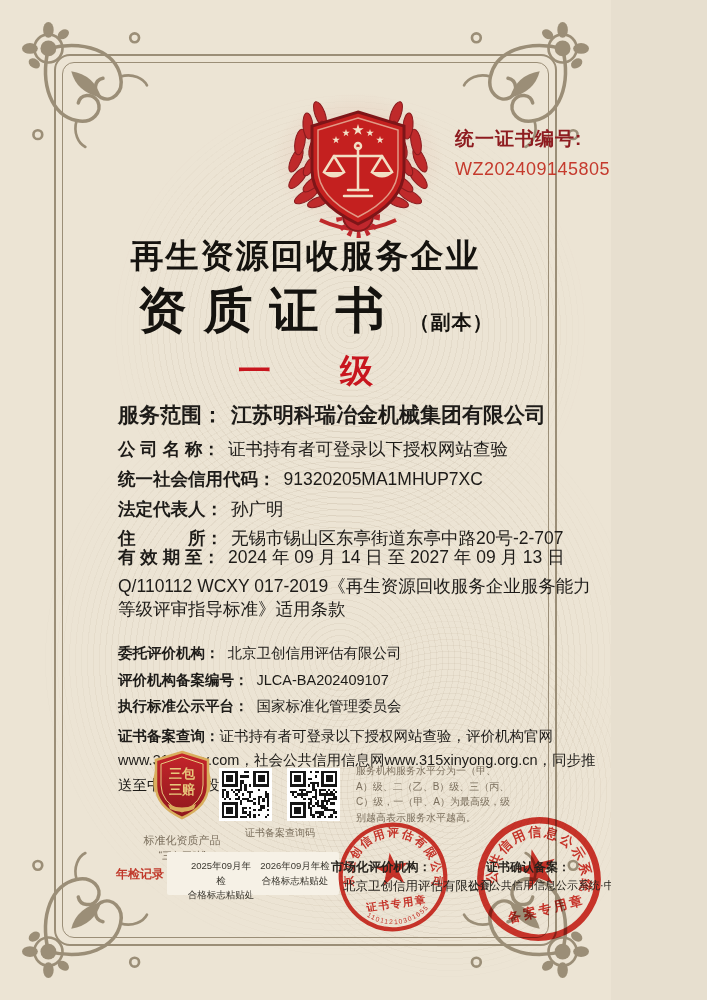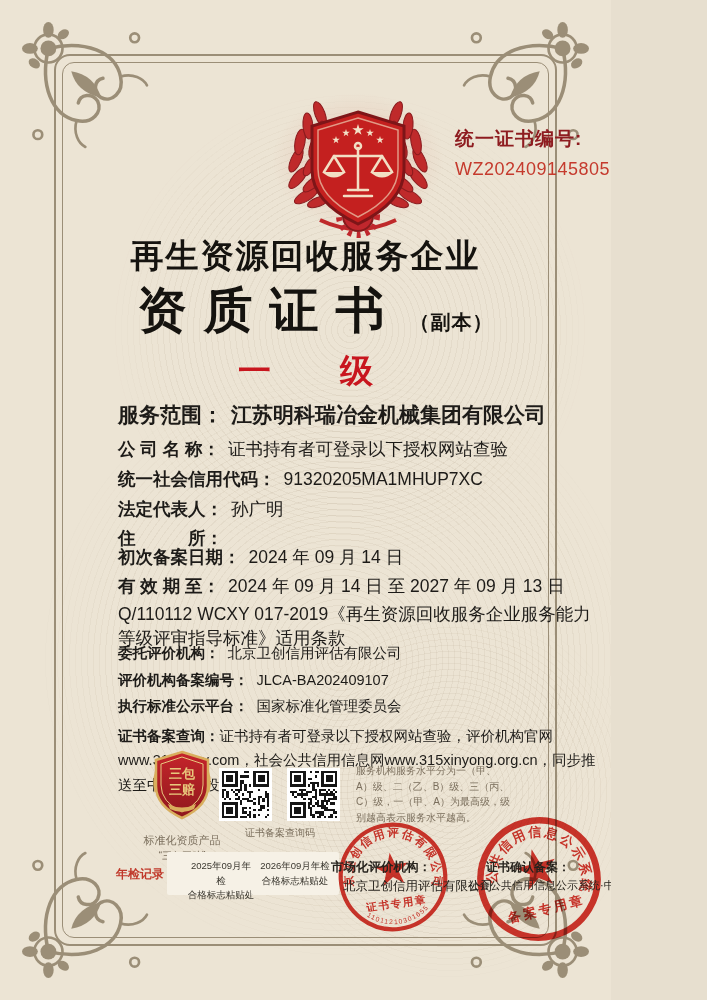--- a/index.html
+++ b/index.html
@@ -256,28 +256,25 @@
     <div class="row">
         <span class="lb">统一社会信用代码：</span>
         <span class="vl">91320205MA1MHUP7XC</span>
       </div>
     <div class="row">
         <span class="lb">法定代表人：</span>
         <span class="vl">孙广明</span>
       </div>
     <div class="row">
         <span class="lb">住　　　所：</span>
+        <span class="vl">无锡市锡山区东亭街道东亭中路20号-2-707</span>
       </div>
   </div>
 
   <div class="blk b2">
-    <div class="row">
-        <span class="lb">初次备案日期：</span>
-        <span class="vl">2024 年 09 月 14 日</span>
-      </div>
     <div class="row">
         <span class="lb">有 效 期 至：</span>
         <span class="vl">2024 年 09 月 14 日 至 2027 年 09 月 13 日</span>
       </div>
     <div class="row">
         <span class="vl">Q/110112 WCXY 017-2019《再生资源回收服务企业服务能力等级评审指导标准》适用条款</span>
       </div>
   </div>
 
   <div class="blk b3">

